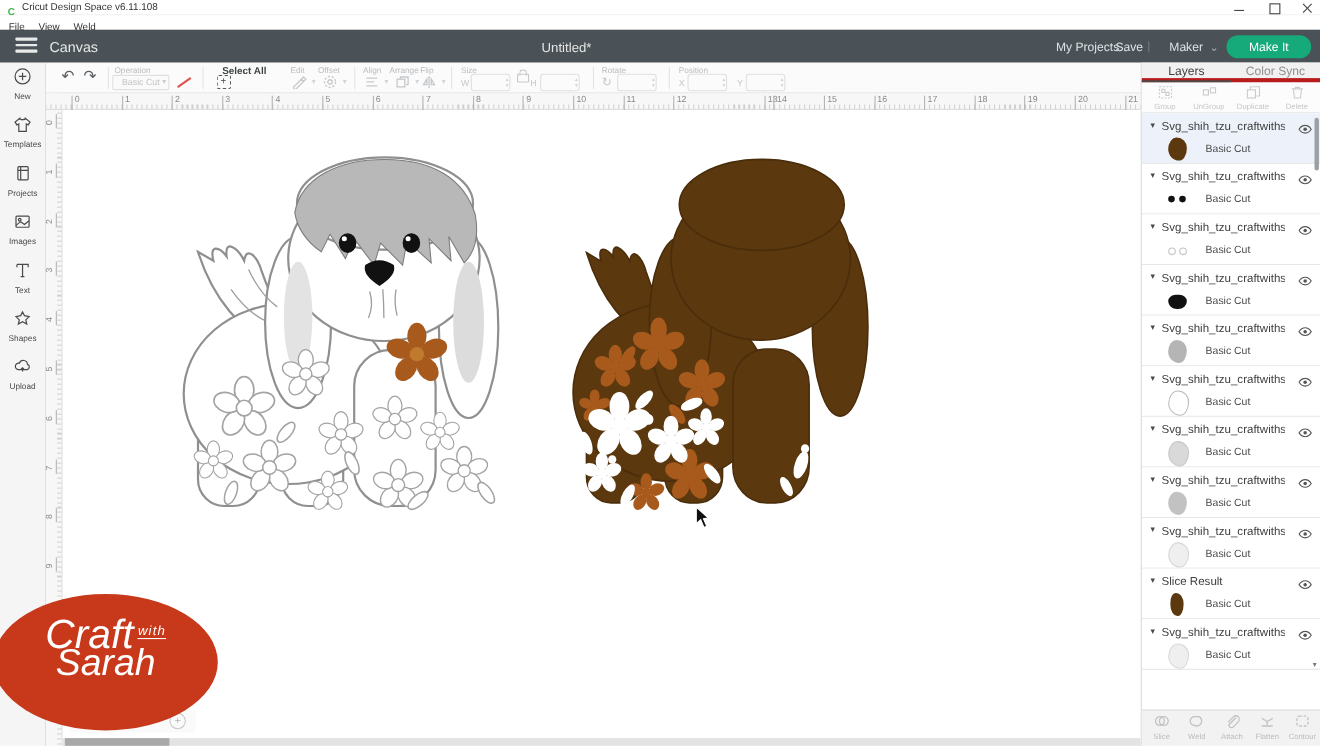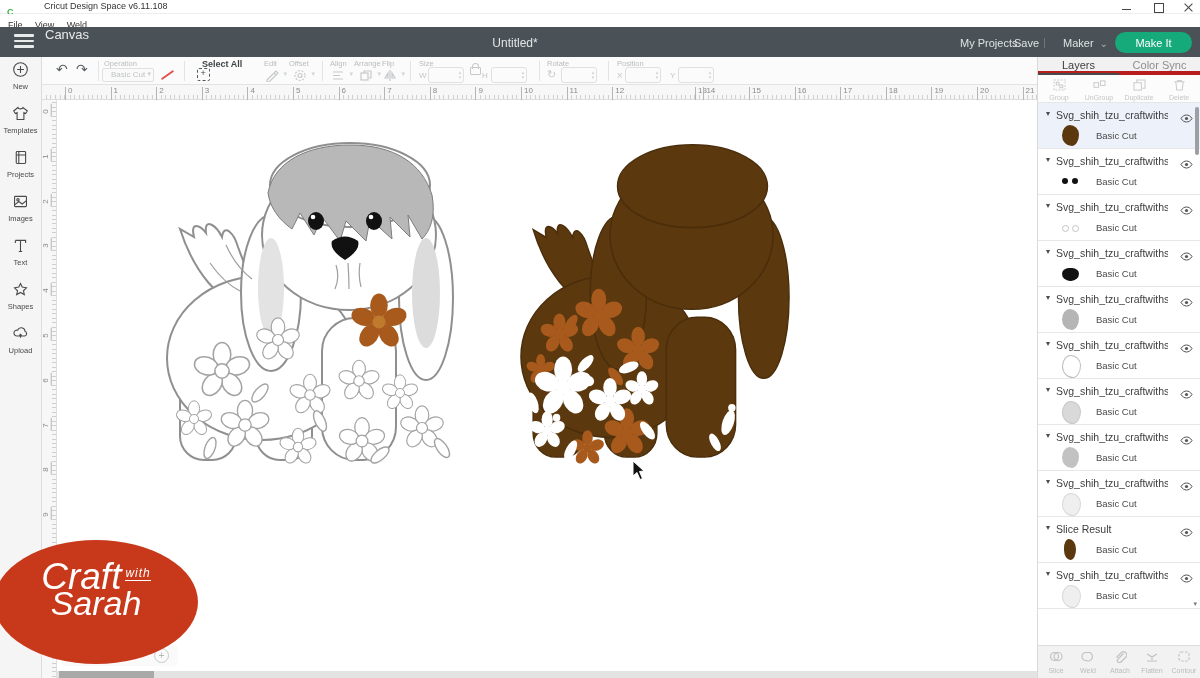--- a/index.html
+++ b/index.html
@@ -6,39 +6,39 @@
     --dk-brown:#5b380e; --md-brown:#a85a1d; --lt-orange:#c07a2e;
     --head-gray:#b8b8b8; --logo-red:#c8391b; --green:#16a97a;
     --hdr:#4a5157; --sel-row:#edf2fa; --dis:#c3c6c8; --ink:#3f4547;
   }
   *{margin:0;padding:0;box-sizing:border-box;font-family:"Liberation Sans",sans-serif;}
   body{width:1200px;height:678px;overflow:hidden;background:#fff;}
   #app{position:relative;width:1200px;height:678px;}
 
   
   .titlebar{position:absolute;left:0;top:0;width:1200px;height:14px;background:#fff;border-bottom:1px solid #eee;}
-  .app-title{position:absolute;left:20px;top:1px;font-size:9px;color:#333;margin-left:24px;}
+  .app-title{position:absolute;left:20px;top:1px;font-size:9px;color:#333;}
   .cricut-c{position:absolute;left:7px;top:1px;width:10px;height:10px;}
   .cricut-c::before{content:"C";font-size:9px;font-weight:bold;color:#3db54a;}
   .win-btn{position:absolute;top:2px;width:18px;height:10px;}
   .win-min{left:1118px;} .win-max{left:1150px;} .win-close{left:1180px;}
   .win-min::before{content:"";position:absolute;left:4px;top:7px;width:9px;border-top:1px solid #444;}
   .win-max::before{content:"";position:absolute;left:4px;top:1px;width:8px;height:8px;border:1px solid #444;}
   .win-close::before,.win-close::after{content:"";position:absolute;left:8px;top:0;width:1px;height:11px;background:#444;}
   .win-close::before{transform:rotate(45deg);} .win-close::after{transform:rotate(-45deg);}
 
   
   .menubar{position:absolute;left:0;top:14px;width:1200px;height:13px;background:#fff;}
   .menubar span{font-size:9px;color:#333;margin-left:8px;}
 
   
   .header{position:absolute;left:0;top:27px;width:1200px;height:30px;background:var(--hdr);}
   .hamburger{position:absolute;left:14px;top:7px;width:20px;height:16px;cursor:pointer;}
   .hamburger i{display:block;width:20px;height:2.5px;background:#e8eaea;margin-bottom:3px;border-radius:1px;}
-  .nav-title{position:absolute;left:45px;top:0;font-size:13px;color:#e8eaea;text-align:center;}
+  .nav-title{position:absolute;left:45px;top:8px;font-size:13px;color:#e8eaea;text-align:center;}
   .doc-title{position:absolute;left:515px;top:9px;transform:translateX(-50%);font-size:12px;color:#e3e5e5;}
   .hdr-link{position:absolute;top:10px;font-size:11px;color:#dfe3e4;cursor:pointer;}
   .lnk-projects{left:960px;} .lnk-save{left:1014px;}
   .hdr-divider{position:absolute;left:1043px;top:9px;font-size:11px;color:#767d82;}
   .machine{position:absolute;left:1063px;top:10px;font-size:11px;color:#dfe3e4;cursor:pointer;}
   .machine::after{content:"⌄";margin-left:6px;font-size:10px;color:#aab0b3;}
   .make-it{position:absolute;left:1115px;top:5px;width:77px;height:21px;background:var(--green);border:none;border-radius:12px;color:#fff;font-size:11px;cursor:pointer;}
 
   
   .sidebar{position:absolute;left:0;top:57px;width:42px;height:621px;background:#f5f5f5;border-right:1px solid #ddd;}

